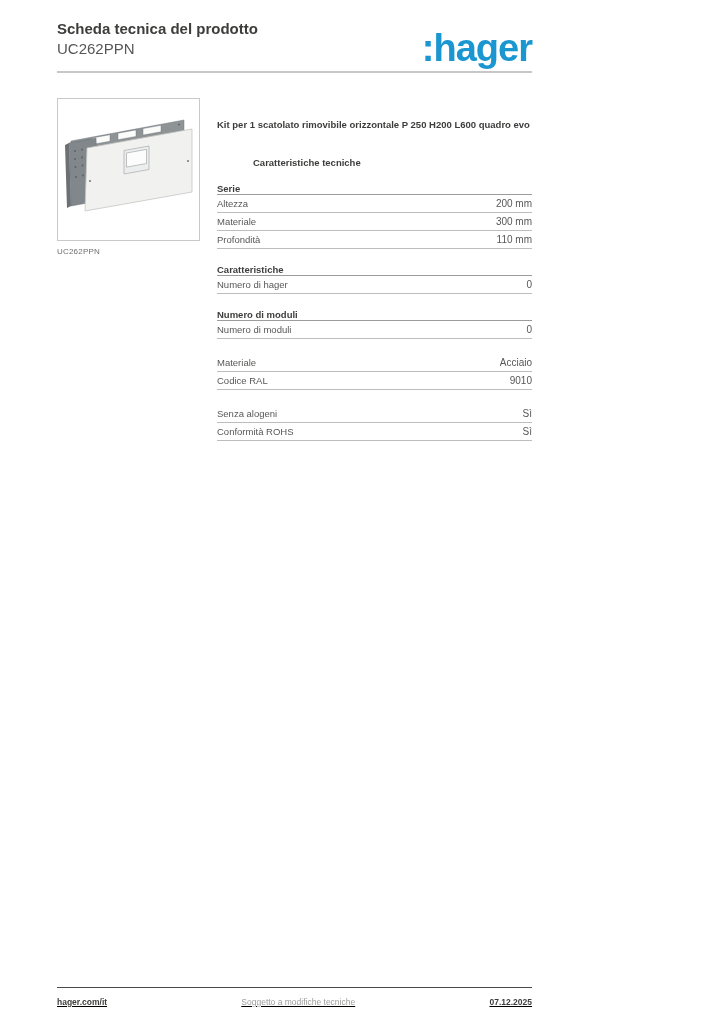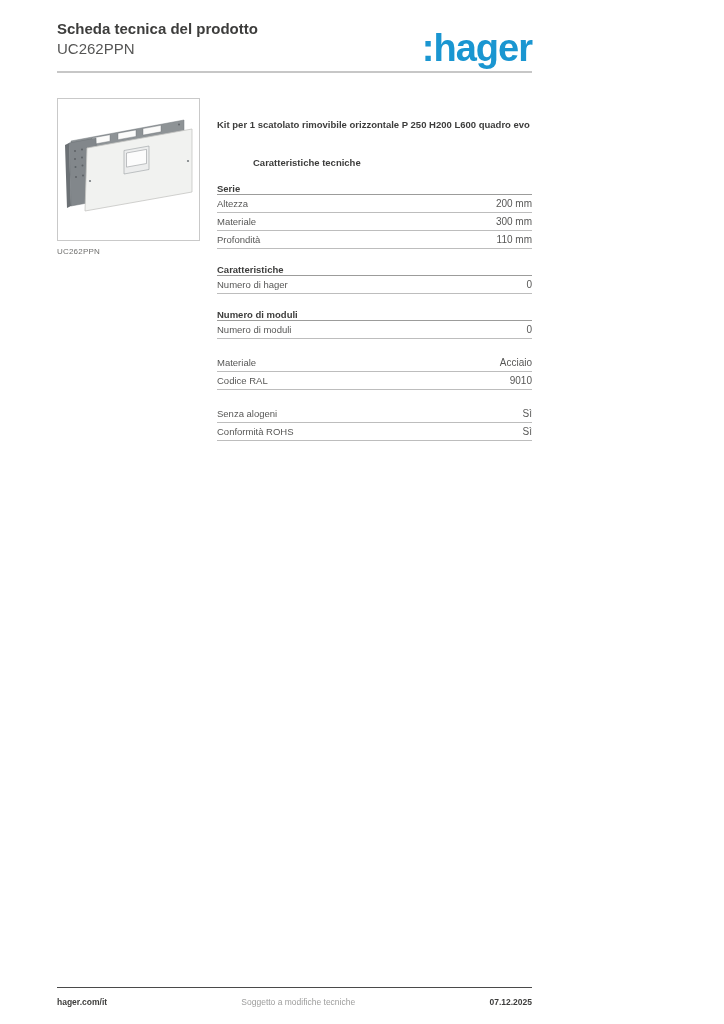--- a/index.html
+++ b/index.html
@@ -35,21 +35,21 @@
   .spec-section { margin-top: 15px; }
   .spec-heading { font-size: 9.5px; font-weight: bold; color: #3d3d3c; border-bottom: 1px solid #9c9c9b; }
   .spec-section:last-child .spec-heading { padding-bottom: 11px; }
   .spec-row { display: flex; justify-content: space-between; align-items: baseline; padding: 3px 0; border-bottom: 1px solid #bdbdbd; }
   .spec-label { font-size: 9.5px; color: #575756; }
   .spec-value { font-size: 10px; color: #575756; text-align: right; white-space: nowrap; }
 
   
   .footer { position: absolute; left: 57px; right: 52px; bottom: 16px; }
   .footer-rule { height: 1px; background: #4a4a4a; margin-bottom: 9px; }
-  .footer-row { display: flex; justify-content: space-between; align-items: center; font-size: 8.5px; line-height: 11px; }
+  .footer-row { display: flex; justify-content: space-between; align-items: center; font-size: 8.5px; line-height: 11px; text-decoration: underline; }
   .footer-left { font-weight: bold; color: #3d3d3c; }
   .footer-center { color: #9d9d9c; }
   .footer-right { font-weight: bold; color: #3d3d3c; }
 </style>
 </head>
 <body>
 
 <div class="page">
   <div class="content">
 

